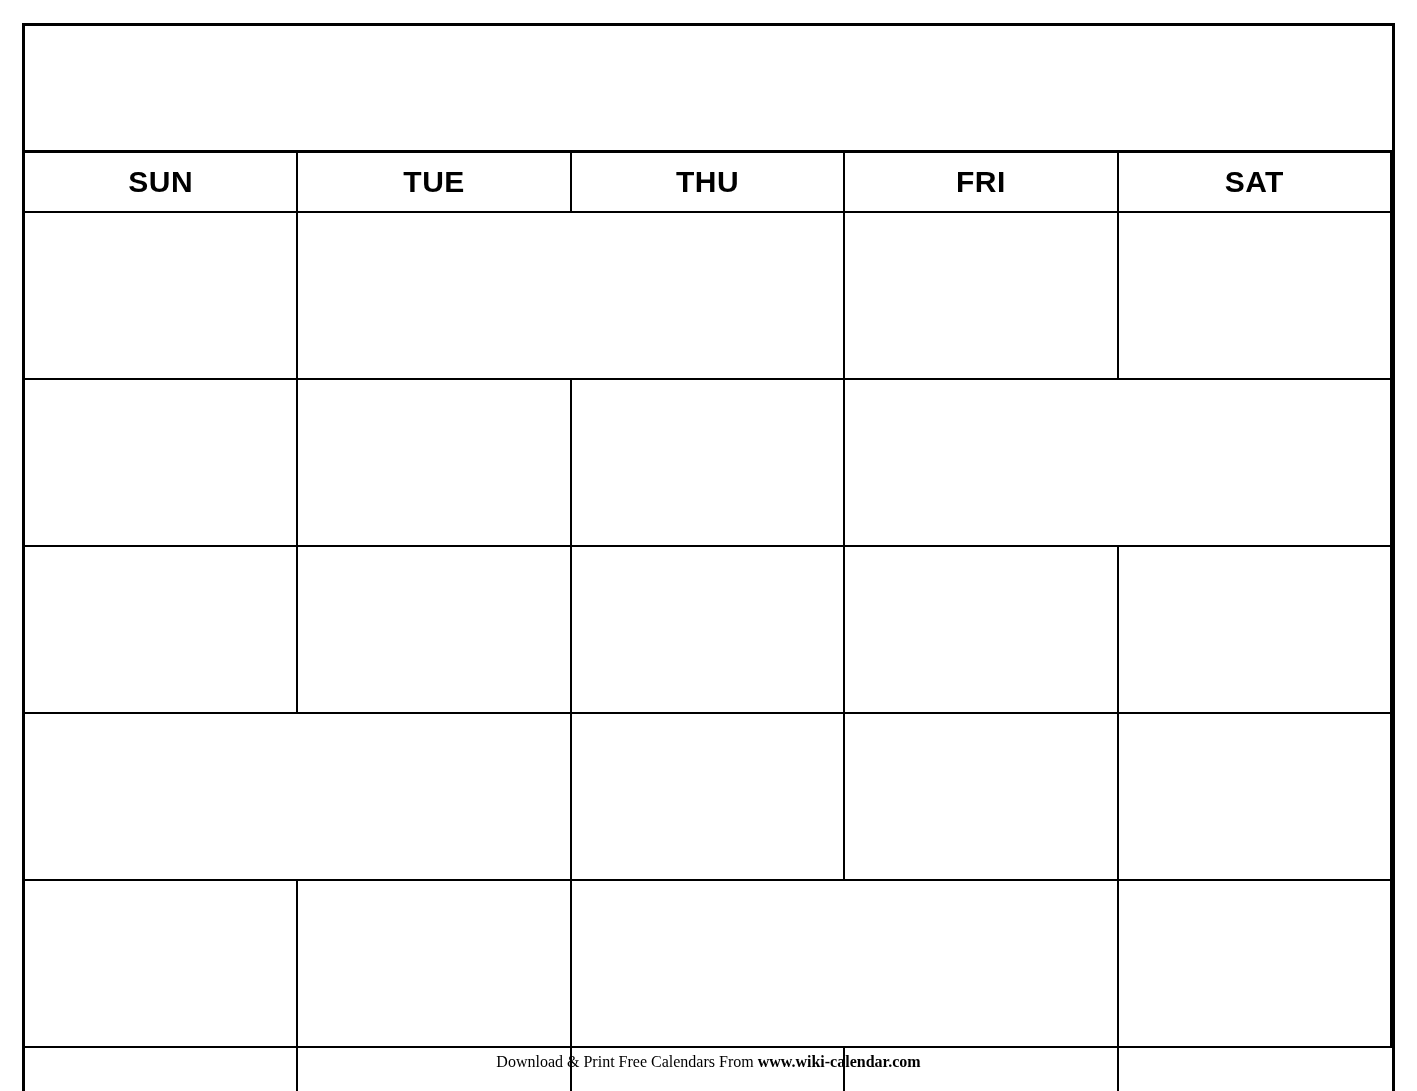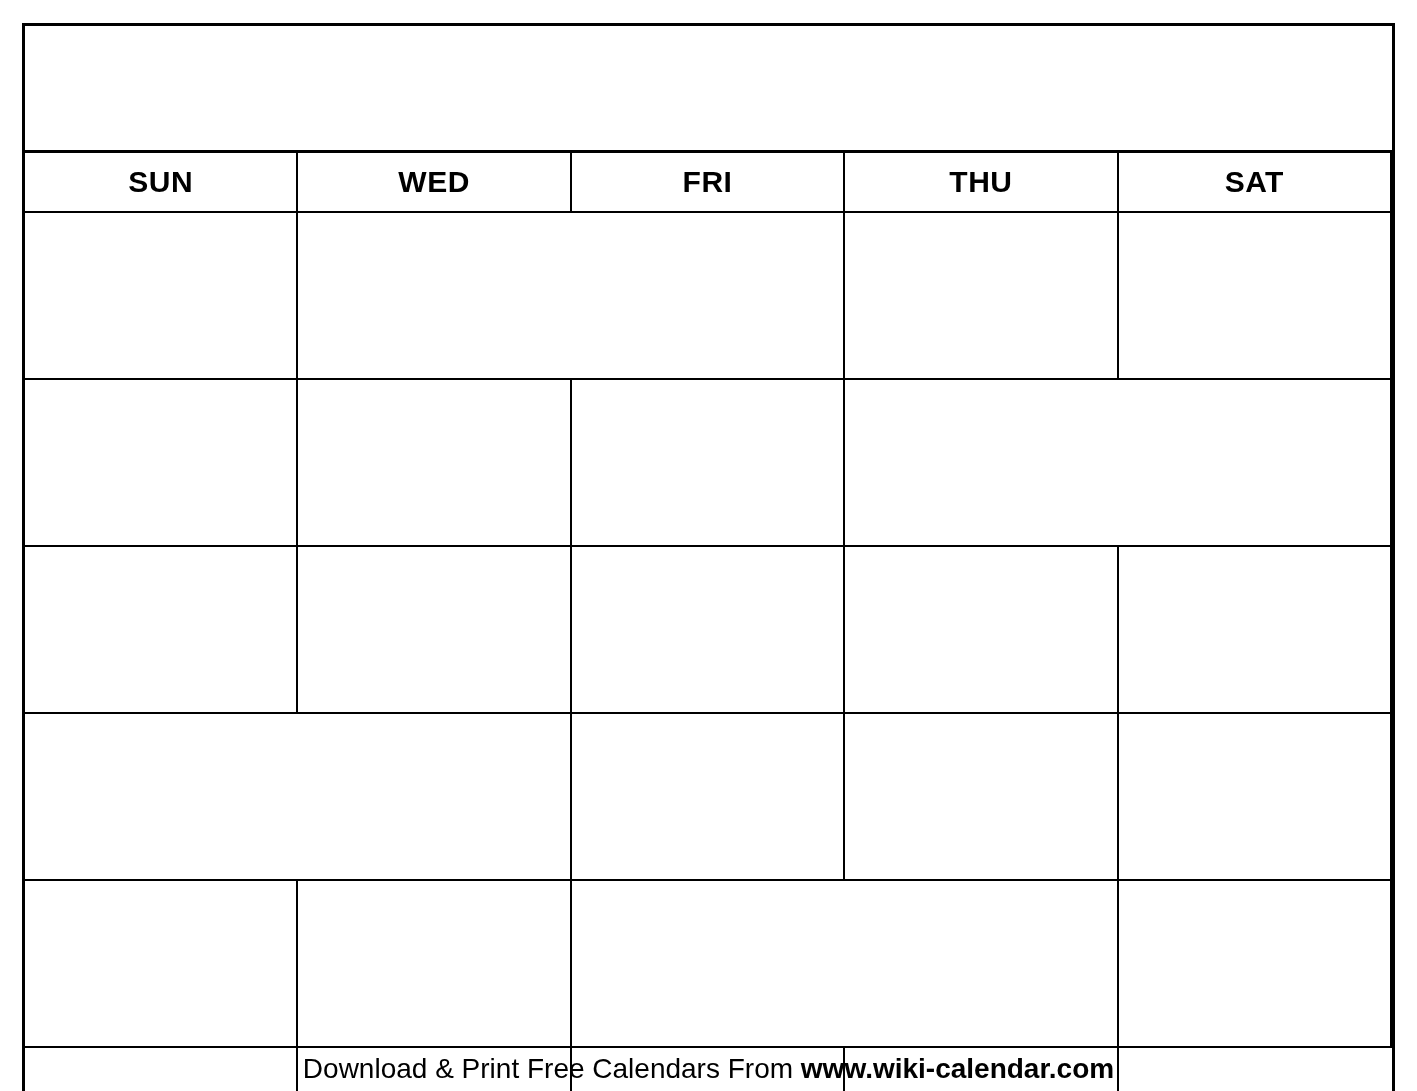--- a/index.html
+++ b/index.html
@@ -50,38 +50,39 @@
     background: #ffffff;
   }
   .grid > div:nth-child(7n) { border-right: none; text-decoration: underline; }
   .grid > .day-cell:nth-child(n+36) { border-bottom: none; height: 168px; }
   .footer {
     position: absolute;
     left: 0;
     top: 1053px;
     width: 100%;
     text-align: center;
-    font-size: 28px;
+    font-size: 16px;
     color: #000000;
     white-space: nowrap;
+    font-family: Liberation Serif, serif;
   }
   .footer b { font-weight: bold; }
 </style>
 </head>
 <body>
 
 <div class="calendar">
 
   <div class="title-box"></div>
 
   <div class="grid">
     <div class="weekday-cell">SUN</div>
-    <div class="weekday-cell">WED</div>
+    <div class="weekday-cell">TUE</div>
+    <div class="weekday-cell">THU</div>
     <div class="weekday-cell">FRI</div>
-    <div class="weekday-cell">THU</div>
     <div class="weekday-cell">SAT</div>
 
     <div class="day-cell"></div>
     <div class="day-cell"></div>
     <div class="day-cell"></div>
     <div class="day-cell"></div>
     <div class="day-cell"></div>
     <div class="day-cell"></div>
     <div class="day-cell"></div>
 

